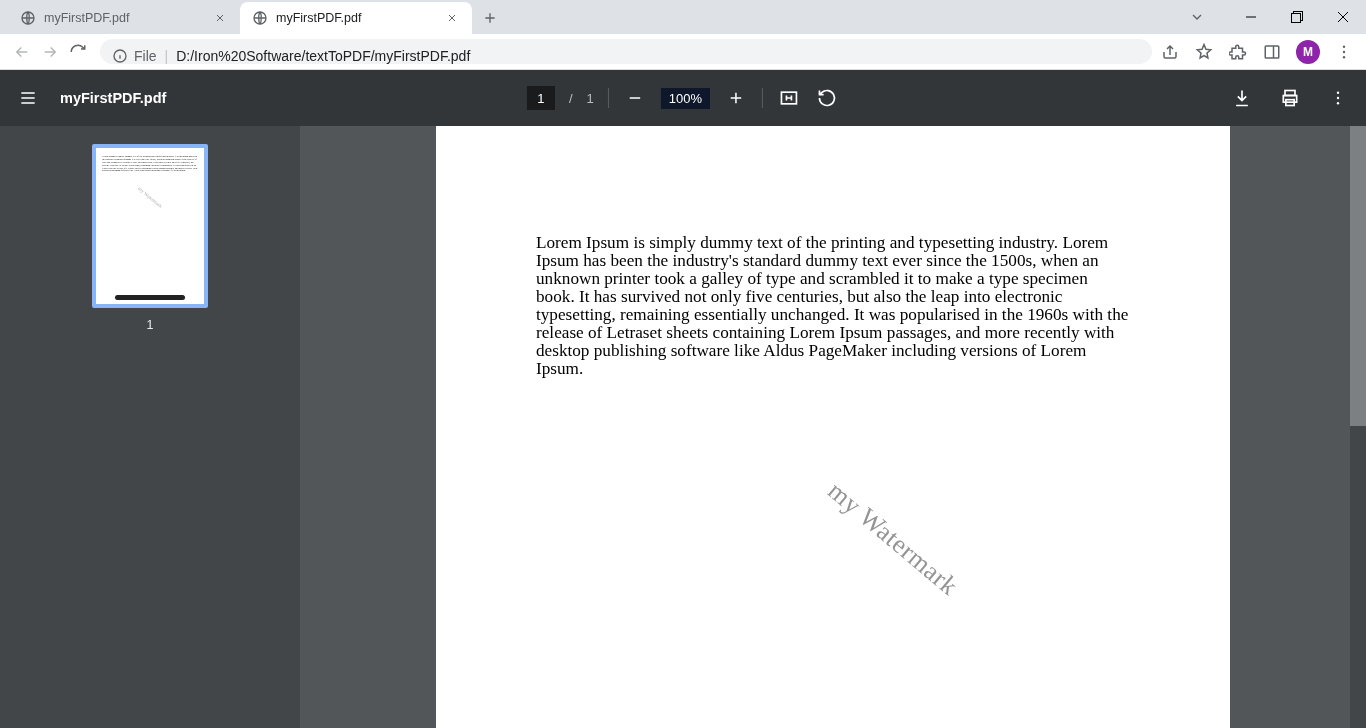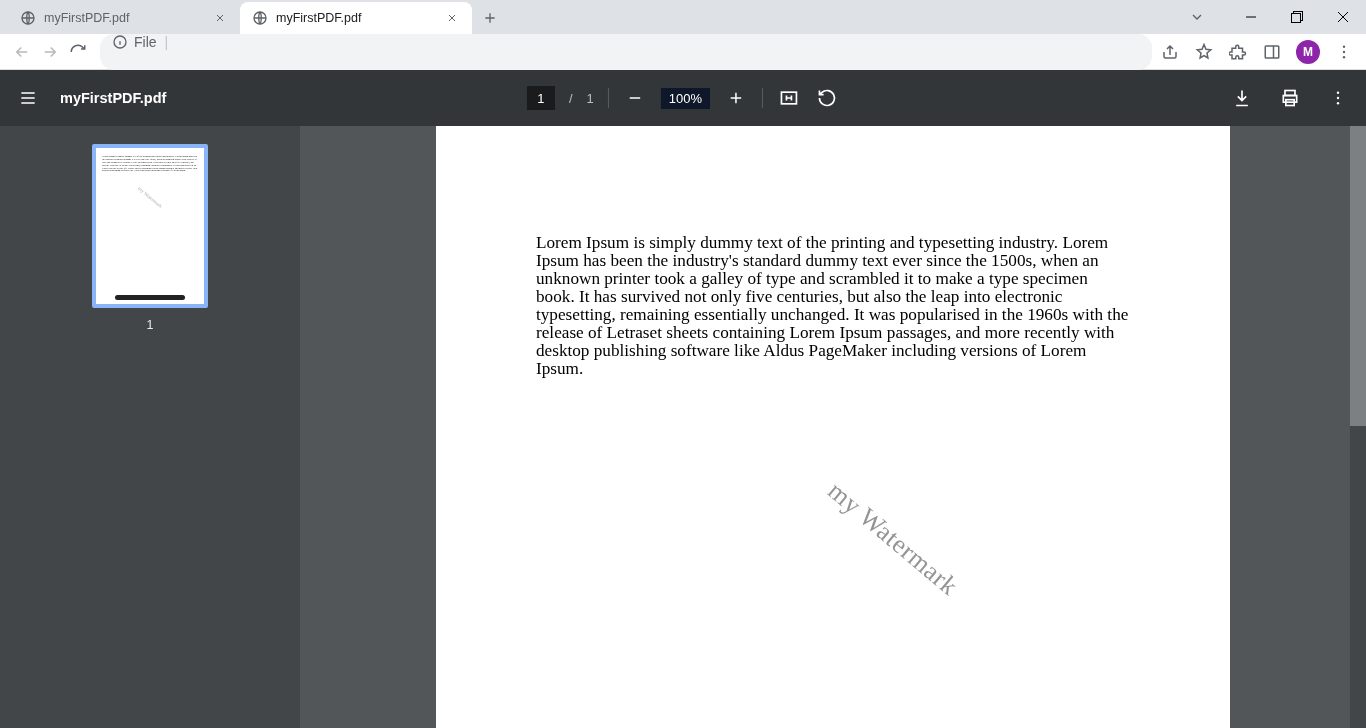--- a/index.html
+++ b/index.html
@@ -12,21 +12,21 @@
     .tab .globe { width: 16px; height: 16px; margin-right: 8px; color: #5f6368; }
     .tab .close { margin-left: auto; width: 16px; height: 16px; display:flex;align-items:center;justify-content:center; }
     .newtab { width: 28px; height: 28px; display:flex;align-items:center;justify-content:center;color:#5f6368; margin-left:4px; margin-bottom:2px; }
     .win-controls { position:absolute; top:0; right:0; height:34px; display:flex; align-items:center; }
     .win-controls div { width:46px; height:34px; display:flex;align-items:center;justify-content:center; color:#000; }
     .win-controls .chev { margin-right:8px; color:#5f6368; }
 
     .omnibox-row { height: 36px; background:#fff; border-bottom:1px solid #dadce0; display:flex; align-items:center; padding:0 8px; }
     .nav-icon { width:28px; height:28px; display:flex;align-items:center;justify-content:center; color:#5f6368; border-radius:50%; }
     .nav-icon.disabled { opacity:.45; }
-    .omnibox { flex:1; height:36px; background:#f1f3f4; border-radius:14px; margin:0 8px; display:flex; align-items:flex-start; padding:0 12px; font-size:14px; color:#202124; }
+    .omnibox { flex:1; height:25px; background:#f1f3f4; border-radius:14px; margin:0 8px; display:flex; align-items:flex-end; padding:0 12px; font-size:14px; color:#202124; }
     .omnibox .info { width:16px; height:16px; margin-right:6px; color:#5f6368; }
     .omnibox .file-label { color:#5f6368; }
     .omnibox .pipe { color:#c3c5c8; margin:0 8px; }
     .right-icons { display:flex; align-items:center; gap:14px; padding-right:4px; }
     .right-icons .ico { width:20px; height:20px; color:#5f6368; display:flex;align-items:center;justify-content:center;}
     .avatar { width:24px;height:24px;border-radius:50%;background:#8e24aa;color:#fff;font-size:12px;font-weight:600;display:flex;align-items:center;justify-content:center; }
 
     
     .viewer { height: calc(728px - 34px - 36px); background:#525659; display:flex; flex-direction:column; }
     .viewer-toolbar { height:56px; background:#323639; color:#fff; display:flex; align-items:center; padding:0 16px; position:relative; }
@@ -135,20 +135,21 @@
       </svg>
     </div>
 
   <div class="omnibox">
     <span class="info"><svg viewBox="0 0 24 24" width="16" height="16" fill="none" stroke="#5f6368" stroke-width="2">
           <circle cx="12" cy="12" r="9"></circle>
           <path d="M12 8h.01M11 12h1v4"></path>
         </svg></span>
     <span class="file-label">File</span>
     <span class="pipe">|</span>
+    <span>D:/Iron%20Software/textToPDF/myFirstPDF.pdf</span>
   </div>
 
   <div class="right-icons">
     <div class="ico">
         <svg viewBox="0 0 24 24" width="18" height="18" fill="none" stroke="currentColor" stroke-width="2">
           <path d="M4 12v6a2 2 0 0 0 2 2h12a2 2 0 0 0 2-2v-6M16 8l-4-4-4 4M12 4v12"></path>
         </svg>
       </div>
     <div class="ico">
         <svg viewBox="0 0 24 24" width="18" height="18" fill="none" stroke="currentColor" stroke-width="2">

